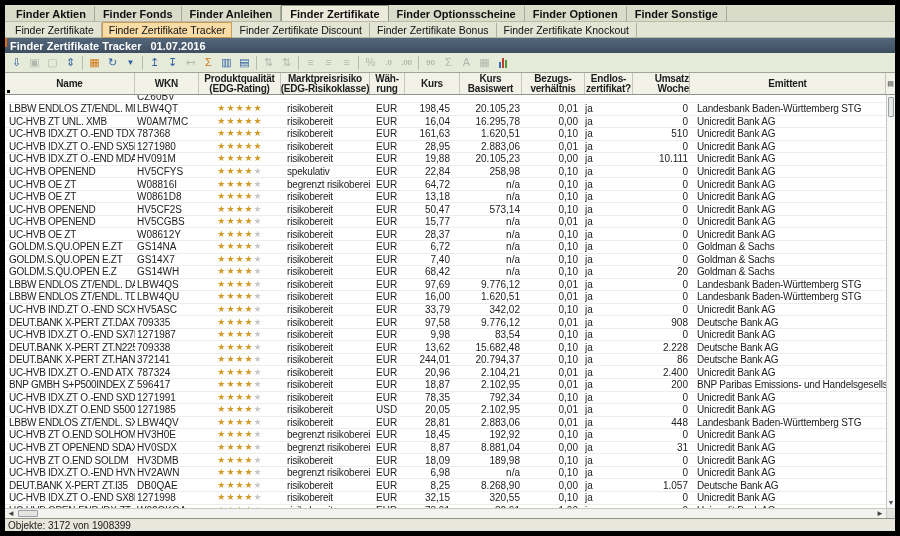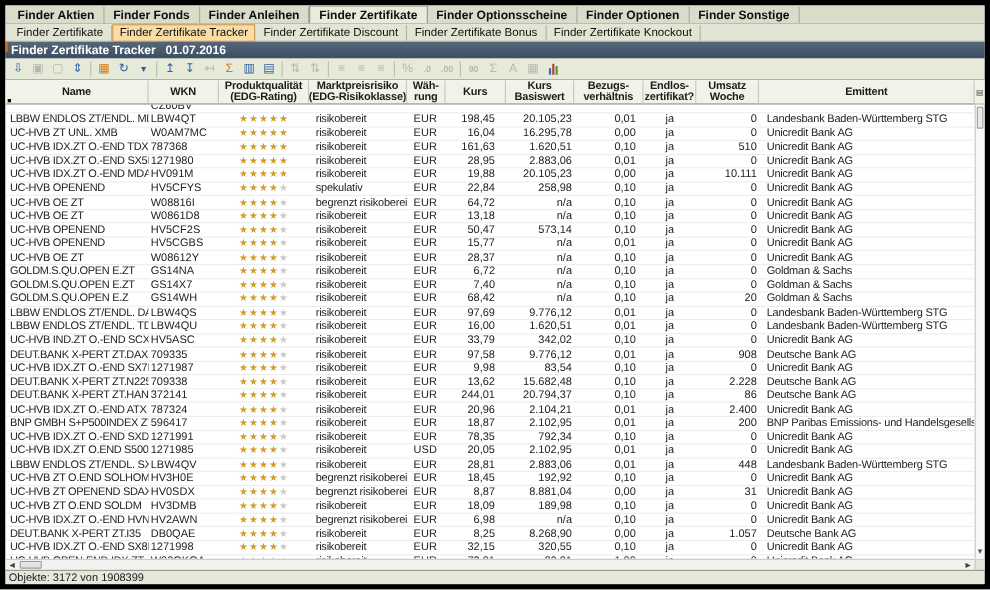--- a/index.html
+++ b/index.html
@@ -48,37 +48,37 @@
 
   .c-name  { width:130px; }
   .c-wkn   { width:64px;  }
   .c-rating{ width:82px;  }
   .c-risk  { width:89px;  }
   .c-cur   { width:35px;  }
   .c-kurs  { width:55px;  }
   .c-basis { width:62px;  }
   .c-bezug { width:63px;  }
   .c-endlos{ width:48px;  }
-  .c-umsatz{ width:57px;  }
+  .c-umsatz{ width:57px;align-items:flex-end;  }
   .c-emit  { flex:1 !important; width:auto; }
 
   .tbody { flex:1; display:flex; overflow:hidden; }
   .rows  { flex:1; overflow:hidden; }
   .row { height:12.55px; display:flex; border-bottom:1px solid #ededeb; align-items:center; }
   .row.partial { height:8px; overflow:hidden; align-items:flex-end; border-bottom:1px solid #ededeb; }
   .cell { font-size:10px; color:#222; white-space:nowrap; overflow:hidden; flex:none; line-height:11px; }
   .cell.c-name  { padding-left:4px; letter-spacing:-0.3px; }
   .cell.c-wkn   { padding-left:2px; }
   .cell.c-rating{ text-align:center; font-size:9px; letter-spacing:1px; }
   .cell.c-risk  { padding-left:6px; letter-spacing:-0.2px; }
   .cell.c-cur   { padding-left:6px; }
   .cell.c-kurs  { text-align:right; padding-right:10px; }
   .cell.c-basis { text-align:right; padding-right:2px; }
   .cell.c-bezug { text-align:right; padding-right:7px; }
-  .cell.c-endlos{ text-align:center; }
+  .cell.c-endlos{ }
   .cell.c-umsatz{ text-align:right; padding-right:2px; }
   .cell.c-emit  { padding-left:7px; letter-spacing:-0.2px; }
   .star-f { color:#d29b26; } .star-e { color:#c9c9c4; }
 
   
   .vscroll { width:9px; flex:none; background:#f7f7f5; border-left:1px solid #c8c8c0; position:relative; }
   .vthumb { position:absolute; top:2px; left:1px; width:6px; height:20px; background:#e8e8e6; border:1px solid #9aa0a8; border-radius:1px; }
   .vdown { position:absolute; bottom:0; left:0; width:8px; height:10px; font-size:7px; color:#555; text-align:center; line-height:10px; }
 
   

